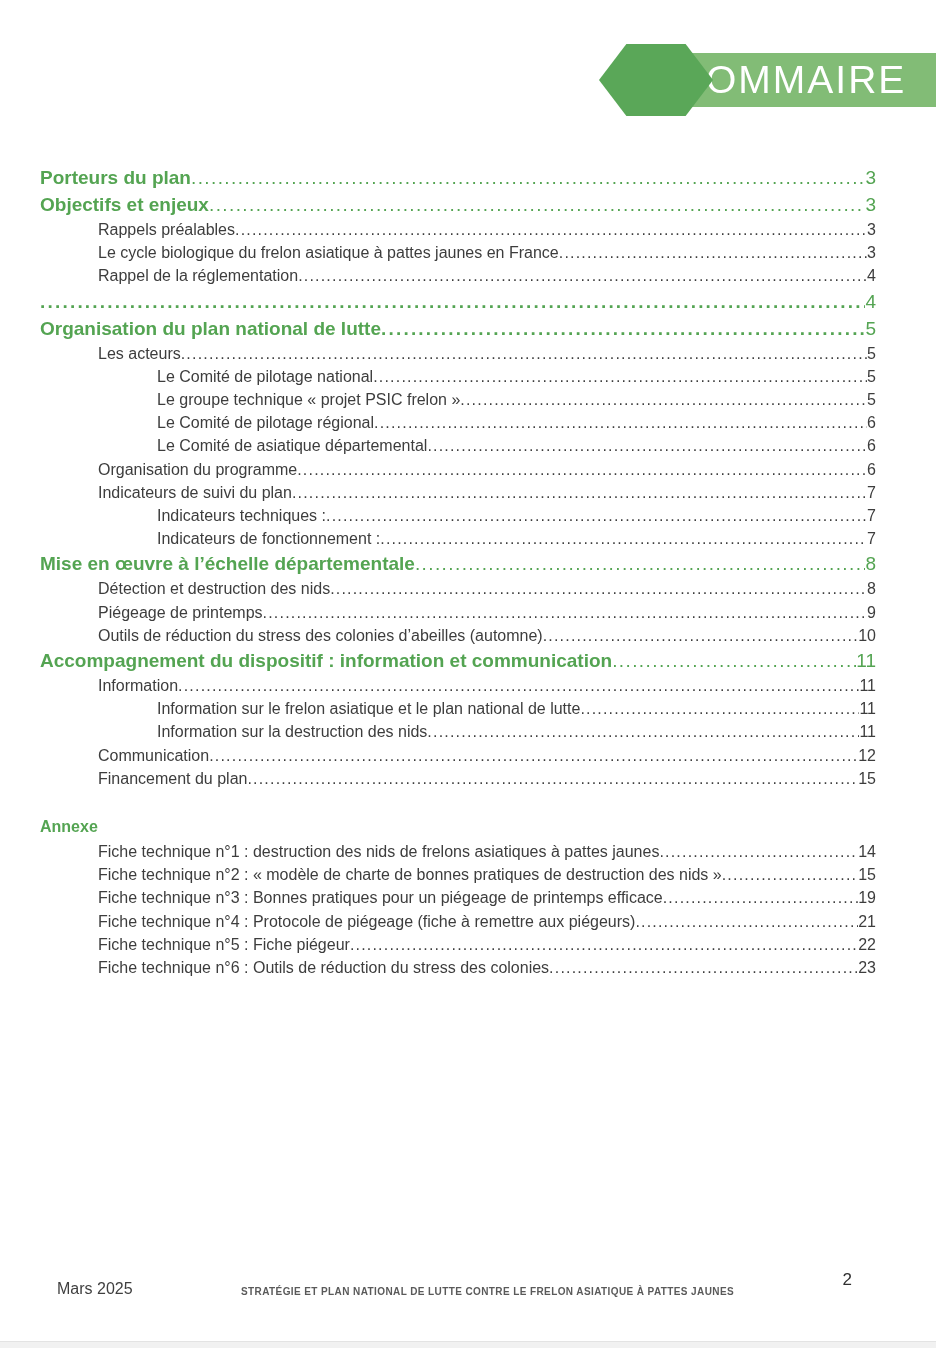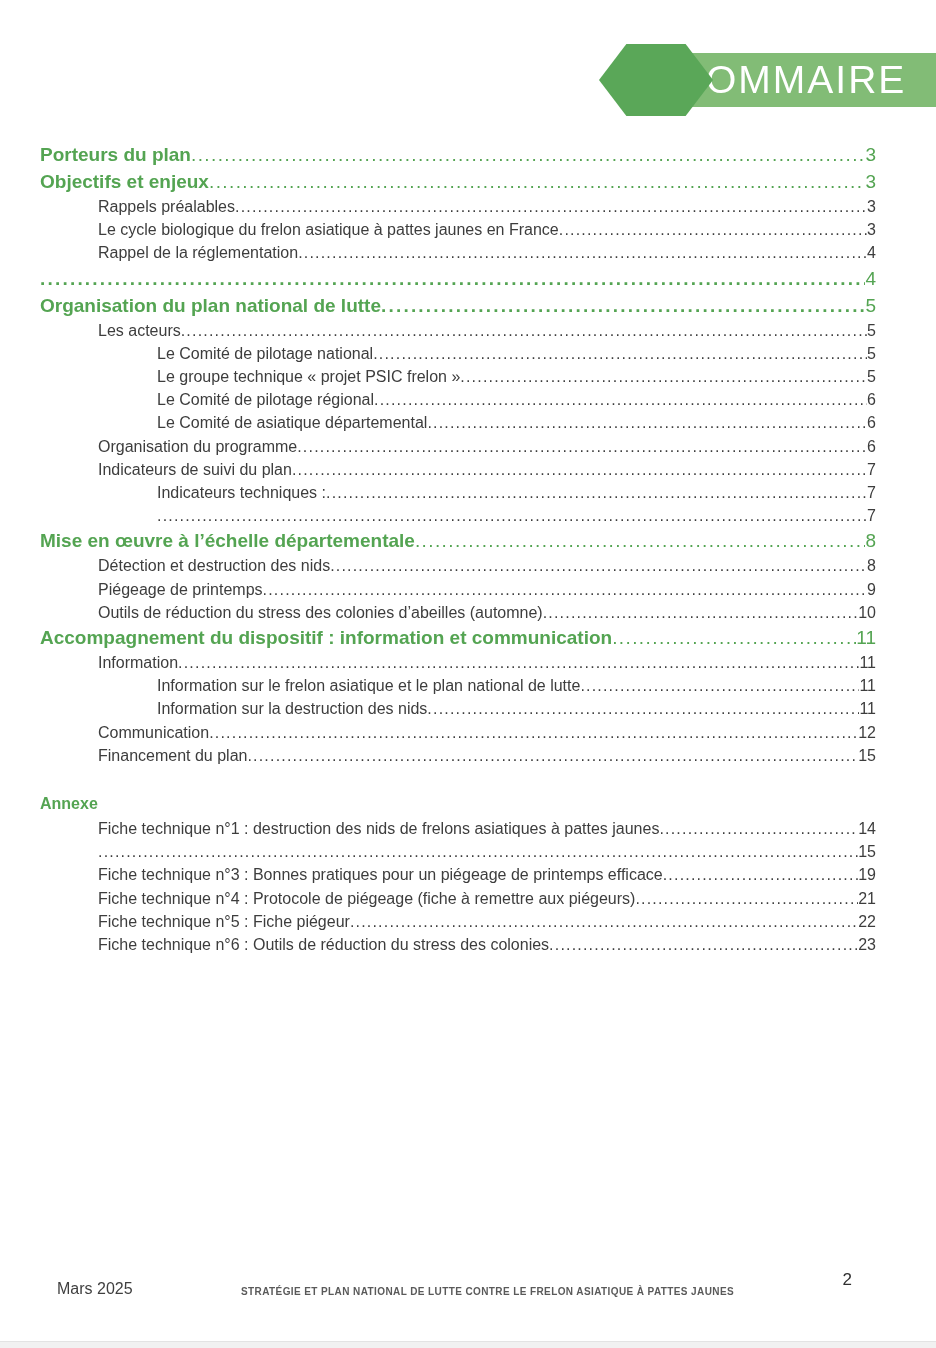--- a/index.html
+++ b/index.html
@@ -27,21 +27,21 @@
   .hexagon{
     position:absolute;
     left:599px;top:44px;
     width:114px;height:72px;
     background:var(--hexagon,#5aa758);
     clip-path:polygon(24% 0%,76% 0%,100% 50%,76% 100%,24% 100%,0% 50%);
   }
   
   .toc{
     position:absolute;
-    left:40px;right:60px;top:141px;
+    left:40px;right:60px;top:164px;
   }
   .row{
     display:flex;
     align-items:baseline;
     font-size:16px;
     line-height:23.2px;
     color:#3d3d3d;
     white-space:nowrap;
   }
   .row .label{flex:0 1 auto;overflow:hidden;}
@@ -192,20 +192,21 @@
     <span class="pagenum">7</span>
   </div>
 
   <div class="row lvl2">
     <span class="label">Indicateurs techniques :</span>
     <span class="leader">................................................................................................................................................................................................................................................................................................................................................................................................................</span>
     <span class="pagenum">7</span>
   </div>
 
   <div class="row lvl2">
+    <span class="label">Indicateurs de fonctionnement :</span>
     <span class="leader">................................................................................................................................................................................................................................................................................................................................................................................................................</span>
     <span class="pagenum">7</span>
   </div>
 
   <div class="row green">
     <span class="label">Mise en œuvre à l’échelle départementale</span>
     <span class="leader">................................................................................................................................................................................................................................................................................................................................................................................................................</span>
     <span class="pagenum">8</span>
   </div>
 
@@ -265,20 +266,21 @@
 </div>
     <div class="annex-heading">Annexe</div>
     <div id="toc-annex">
   <div class="row lvl1">
     <span class="label">Fiche technique n°1 : destruction des nids de frelons asiatiques à pattes jaunes</span>
     <span class="leader">................................................................................................................................................................................................................................................................................................................................................................................................................</span>
     <span class="pagenum">14</span>
   </div>
 
   <div class="row lvl1">
+    <span class="label">Fiche technique n°2 : « modèle de charte de bonnes pratiques de destruction des nids »</span>
     <span class="leader">................................................................................................................................................................................................................................................................................................................................................................................................................</span>
     <span class="pagenum">15</span>
   </div>
 
   <div class="row lvl1">
     <span class="label">Fiche technique n°3 : Bonnes pratiques pour un piégeage de printemps efficace</span>
     <span class="leader">................................................................................................................................................................................................................................................................................................................................................................................................................</span>
     <span class="pagenum">19</span>
   </div>
 

